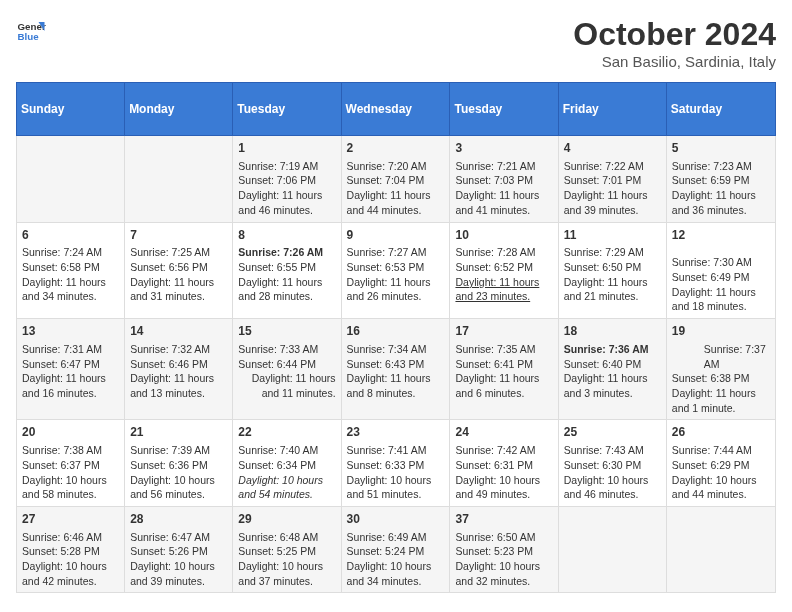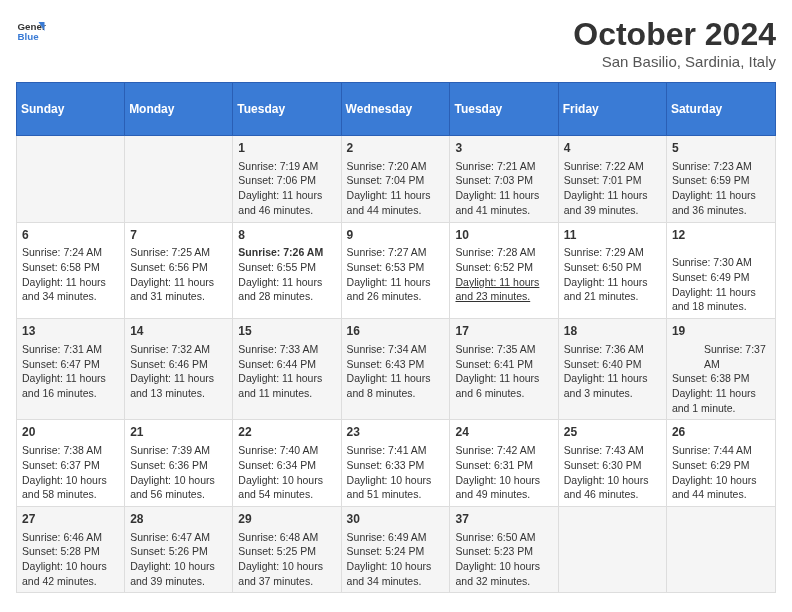--- a/index.html
+++ b/index.html
@@ -194,37 +194,37 @@
         <td>
           <span class="day-num">14</span>
           <span style="display: block;">Sunrise: 7:32 AM</span>
           <span style="display: block;">Sunset: 6:46 PM</span>
           <span style="display: block;">Daylight: 11 hours and 13 minutes.</span>
         </td>
         <td>
           <span class="day-num">15</span>
           <span style="display: block;">Sunrise: 7:33 AM</span>
           <span style="display: block;">Sunset: 6:44 PM</span>
-          <span style="display: block;">Daylight: 11 hours and 11 minutes.</span>
+          <span style="display: block; text-align: right;">Daylight: 11 hours and 11 minutes.</span>
         </td>
         <td>
           <span class="day-num">16</span>
           <span style="display: block;">Sunrise: 7:34 AM</span>
           <span style="display: block;">Sunset: 6:43 PM</span>
           <span style="display: block;">Daylight: 11 hours and 8 minutes.</span>
         </td>
         <td>
           <span class="day-num">17</span>
           <span style="display: block;">Sunrise: 7:35 AM</span>
           <span style="display: block;">Sunset: 6:41 PM</span>
           <span style="display: block;">Daylight: 11 hours and 6 minutes.</span>
         </td>
         <td>
           <span class="day-num">18</span>
-          <span style="display: block;">Sunrise: 7:36 AM</span>
+          <span style="display: block; font-weight: bold;">Sunrise: 7:36 AM</span>
           <span style="display: block;">Sunset: 6:40 PM</span>
           <span style="display: block;">Daylight: 11 hours and 3 minutes.</span>
         </td>
         <td>
           <span class="day-num">19</span>
           <span style="display: block; margin-left: 32px;">Sunrise: 7:37 AM</span>
           <span style="display: block;">Sunset: 6:38 PM</span>
           <span style="display: block;">Daylight: 11 hours and 1 minute.</span>
         </td>
       </tr>
@@ -238,21 +238,21 @@
         <td>
           <span class="day-num">21</span>
           <span style="display: block;">Sunrise: 7:39 AM</span>
           <span style="display: block;">Sunset: 6:36 PM</span>
           <span style="display: block;">Daylight: 10 hours and 56 minutes.</span>
         </td>
         <td>
           <span class="day-num">22</span>
           <span style="display: block;">Sunrise: 7:40 AM</span>
           <span style="display: block;">Sunset: 6:34 PM</span>
-          <span style="display: block;">Daylight: 10 hours and 54 minutes.</span>
+          <span style="display: block; font-style: italic;">Daylight: 10 hours and 54 minutes.</span>
         </td>
         <td>
           <span class="day-num">23</span>
           <span style="display: block;">Sunrise: 7:41 AM</span>
           <span style="display: block;">Sunset: 6:33 PM</span>
           <span style="display: block;">Daylight: 10 hours and 51 minutes.</span>
         </td>
         <td>
           <span class="day-num">24</span>
           <span style="display: block;">Sunrise: 7:42 AM</span>

